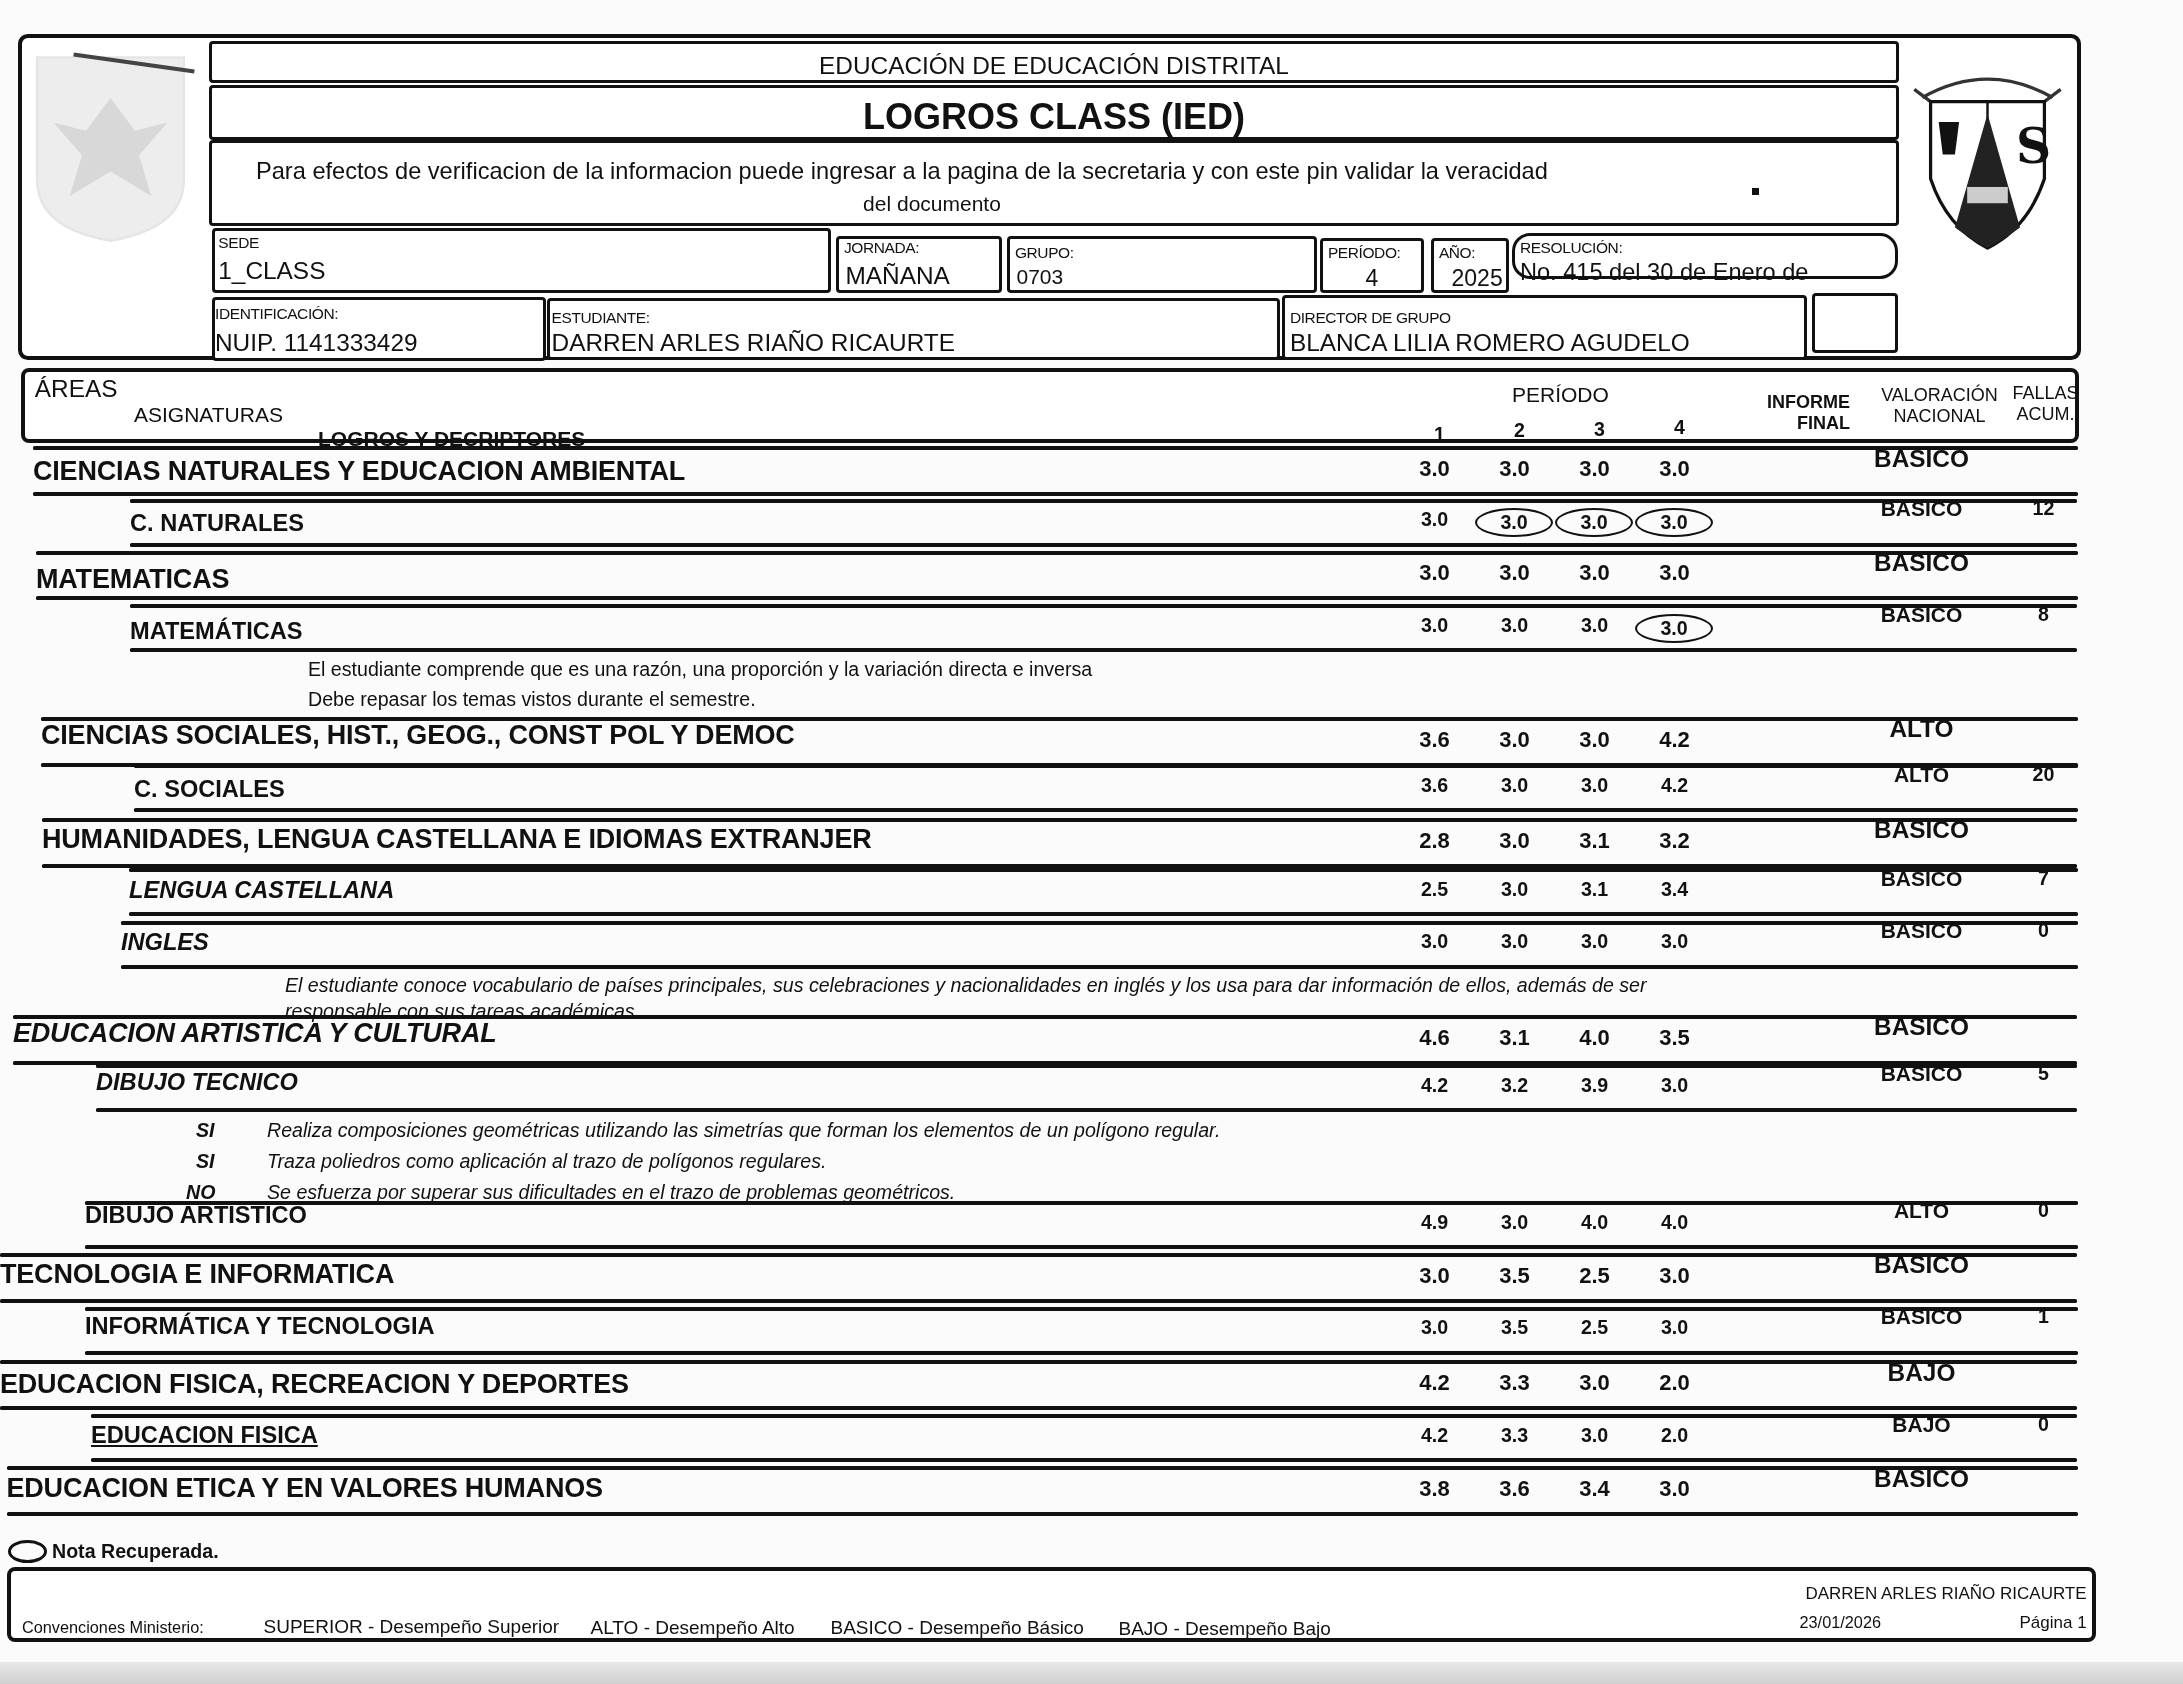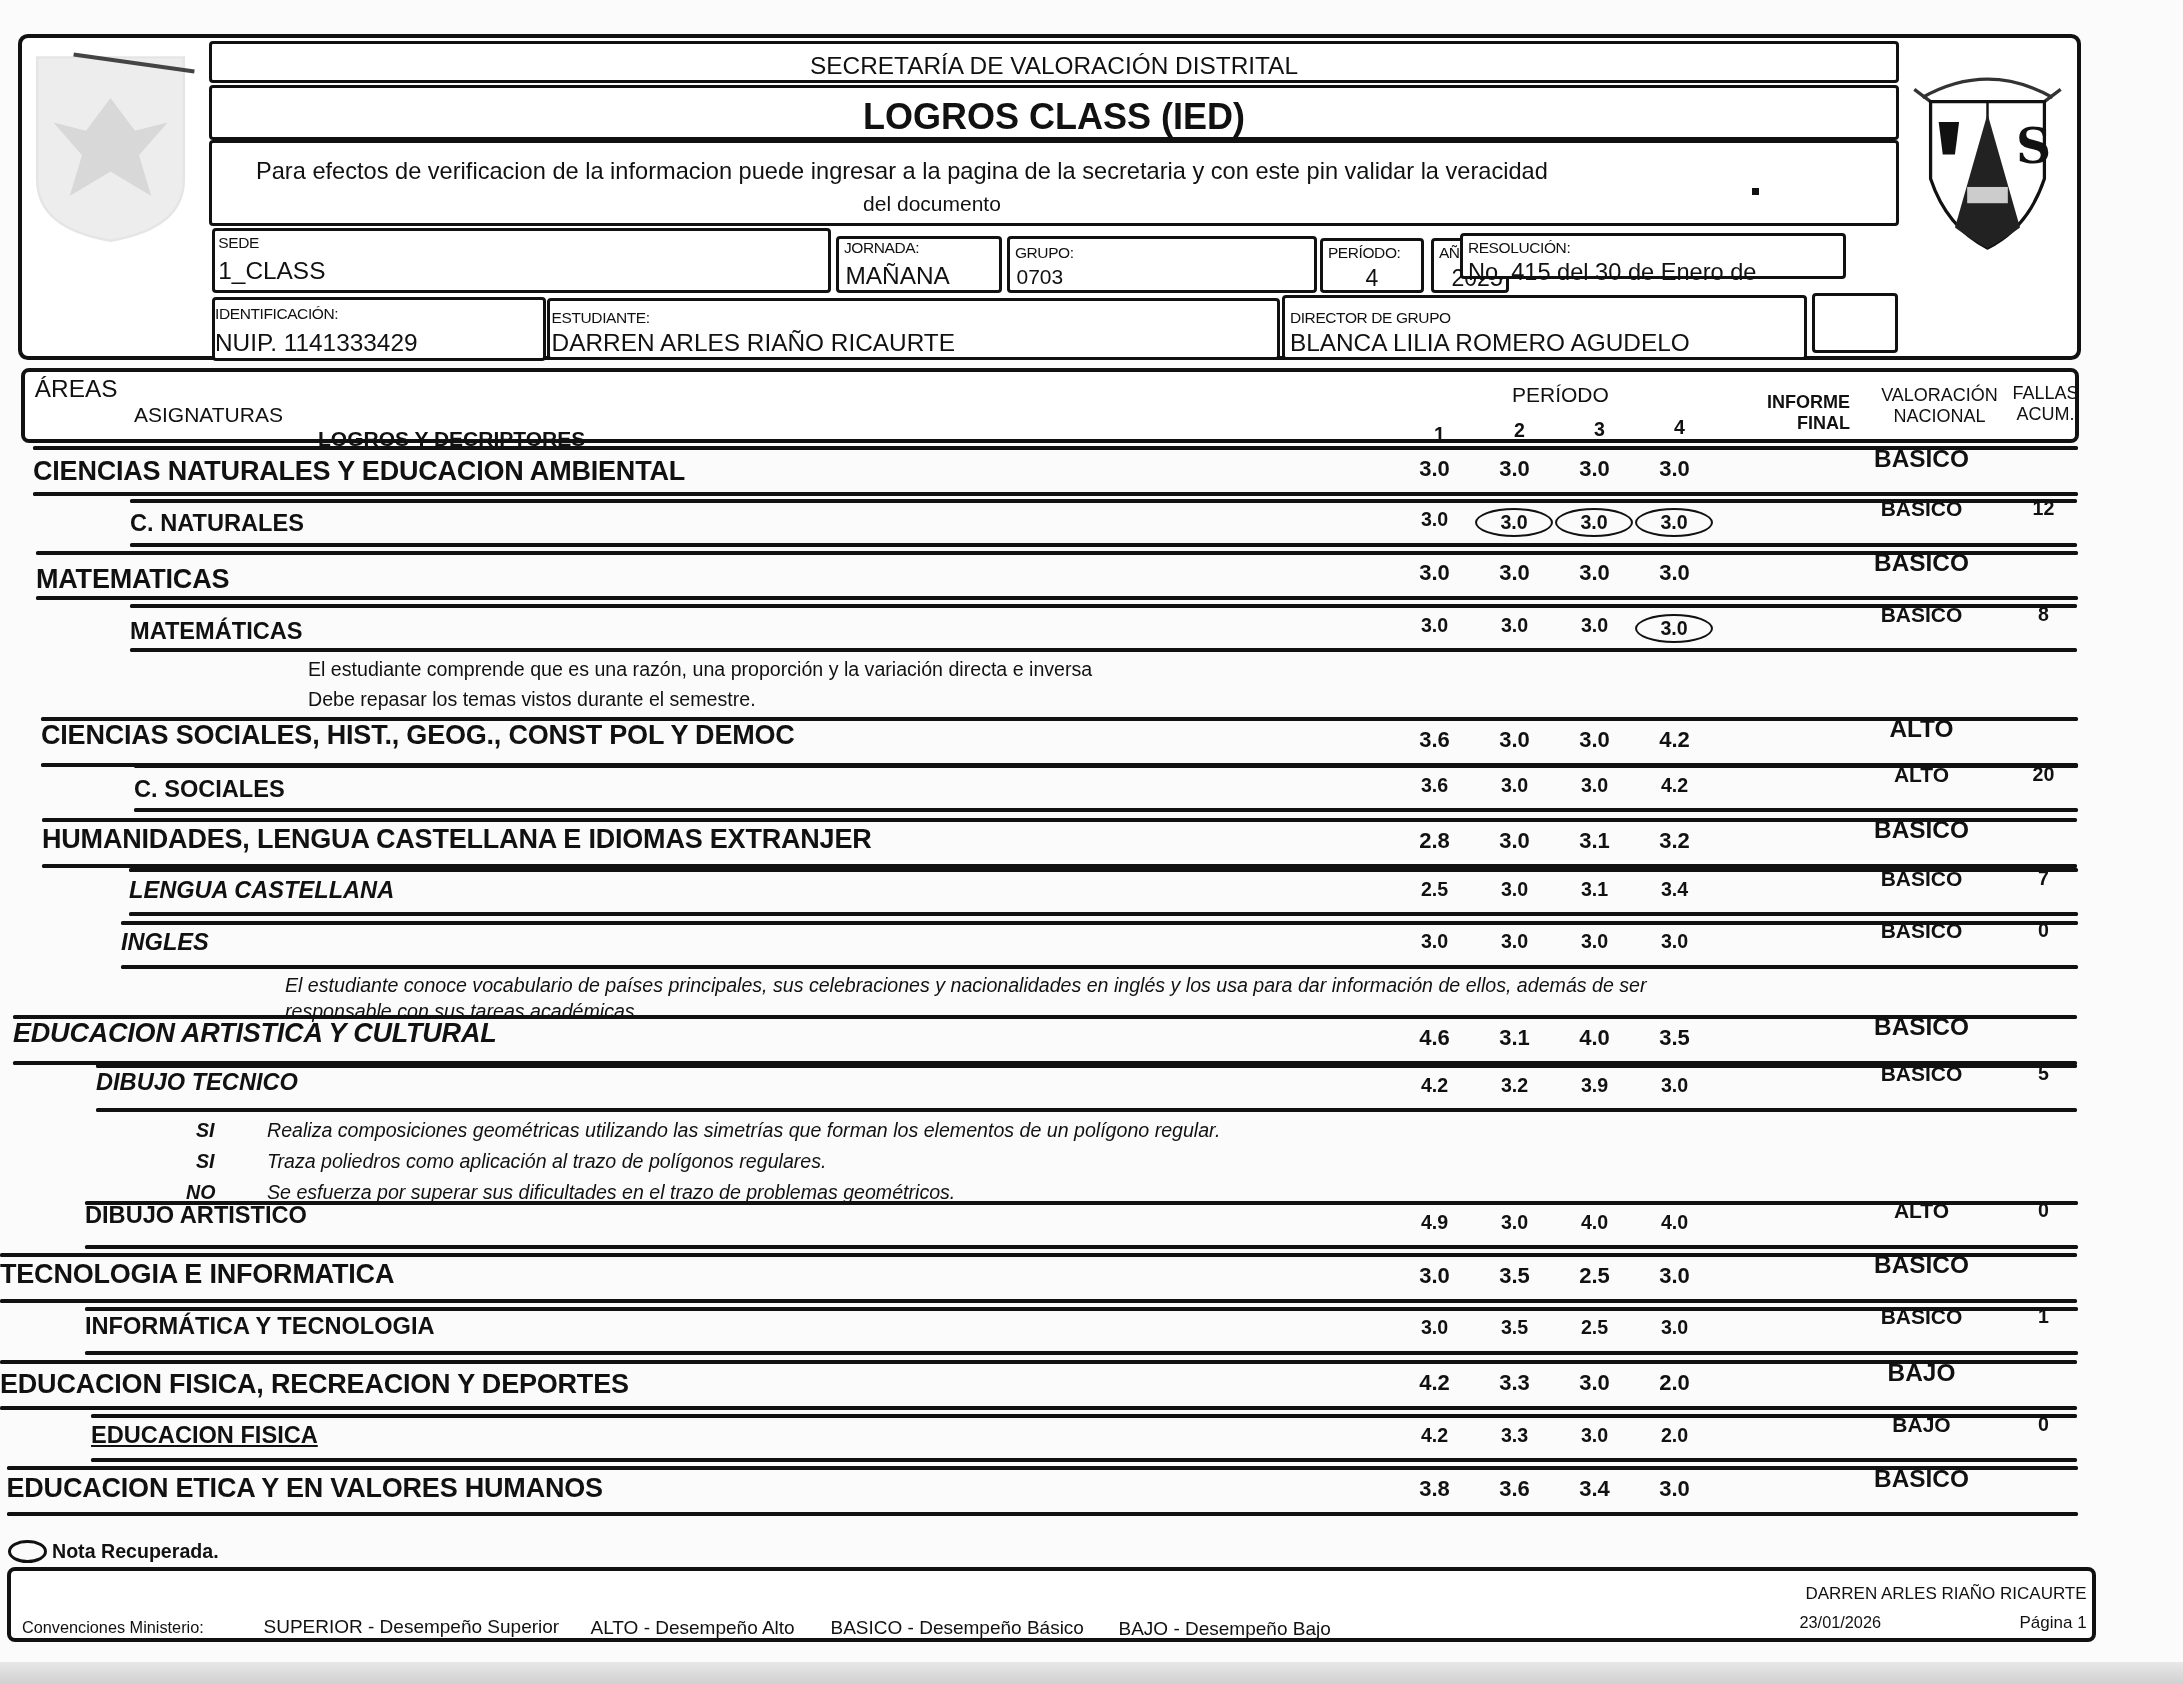--- a/index.html
+++ b/index.html
@@ -53,21 +53,21 @@
   <path d="M10 30 L30 45 M190 30 L170 45" stroke="#333" stroke-width="4"></path>
   <path d="M30 45 L170 45 L170 140 Q150 200 100 225 Q50 200 30 140 Z" fill="#fff" stroke="#111" stroke-width="4"></path>
   <path d="M100 45 L100 225" stroke="#111" stroke-width="3"></path>
   <path d="M100 60 L60 200 Q80 215 100 225 Q120 215 140 200 Z" fill="#222"></path>
   <rect x="75" y="150" width="50" height="20" fill="#ccc"></rect>
   <path d="M40 70 L65 70 L60 110 L45 110 Z" fill="#111"></path>
   <text x="135" y="120" font-size="60" font-family="DejaVu Serif, serif" fill="#111" font-weight="bold">S</text>
 </svg>
 
 <div class="box thin" id="secretaria-bar">
-  <div class="hdr-text" style="top:8.1px;font-size:24.4px;">SECRETARÍA DE VALORACIÓN DISTRITAL</div>
+  <div class="hdr-text" style="top:8.1px;font-size:24.4px;">EDUCACIÓN DE EDUCACIÓN DISTRITAL</div>
 </div>
 <div class="box thin" id="colegio-bar">
   <div class="hdr-text" style="top:8.1px;font-size:36px;font-weight:bold;">LOGROS CLASS (IED)</div>
 </div>
 <div class="box thin" id="verif-bar">
   <div class="abs" style="left:44px;top:14.7px;font-size:23.6px;white-space:nowrap;">Para efectos de verificacion de la informacion puede ingresar a la pagina de la secretaria y con este pin validar la veracidad</div>
   <div class="hdr-text" style="top:49px;font-size:21px;padding-right:244px;">del documento</div>
   <div class="abs" style="left:1540px;top:45px;width:6.5px;height:6.5px;background:#111;"></div>
 </div>
 
@@ -84,21 +84,21 @@
   <div class="val" style="left:6.5px;top:26px;font-size:21px;">0703</div>
 </div>
 <div class="box thin" style="left:1320px;top:238px;width:104px;height:55px;">
   <div class="lbl" style="left:4.9px;top:3.3px;">PERÍODO:</div>
   <div class="val" style="left:0;right:0;text-align:center;top:24.4px;font-size:23px;">4</div>
 </div>
 <div class="box thin" style="left:1431px;top:238px;width:78px;height:55px;">
   <div class="lbl" style="left:4.9px;top:3.3px;">AÑO:</div>
   <div class="val" style="right:3.3px;top:24.4px;font-size:23px;">2025</div>
 </div>
-<div class="box thin" style="left:1460px;top:233px;width:386px;height:46px;">
+<div class="box thin" style="left:1512px;top:233px;width:386px;height:46px;border-radius:18px;">
   <div class="lbl" style="left:4.9px;top:3.3px;">RESOLUCIÓN:</div>
   <div class="val" style="left:4.9px;top:23px;font-size:23.6px;white-space:nowrap;">No. 415 del 30 de Enero de</div>
 </div>
 
 <div class="box thin" style="left:212px;top:297px;width:334px;height:64px;">
   <div class="lbl" style="left:0px;top:4.9px;">IDENTIFICACIÓN:</div>
   <div class="val" style="left:0px;top:29px;">NUIP. 1141333429</div>
 </div>
 <div class="box thin" style="left:547px;top:298px;width:733px;height:62px;">
   <div class="lbl" style="left:1.6px;top:8.1px;">ESTUDIANTE:</div>

